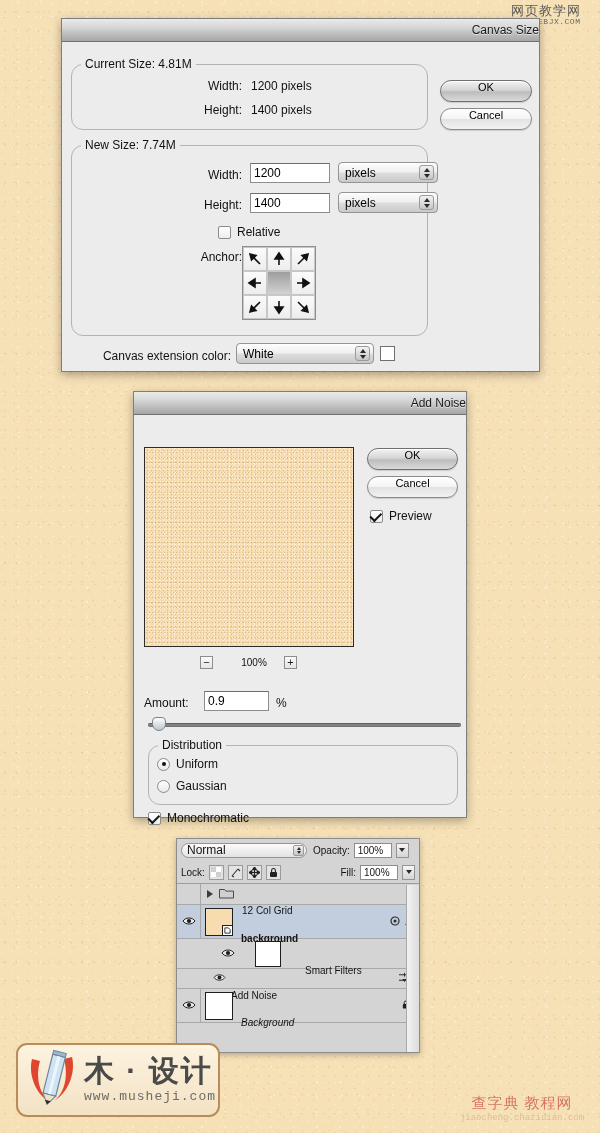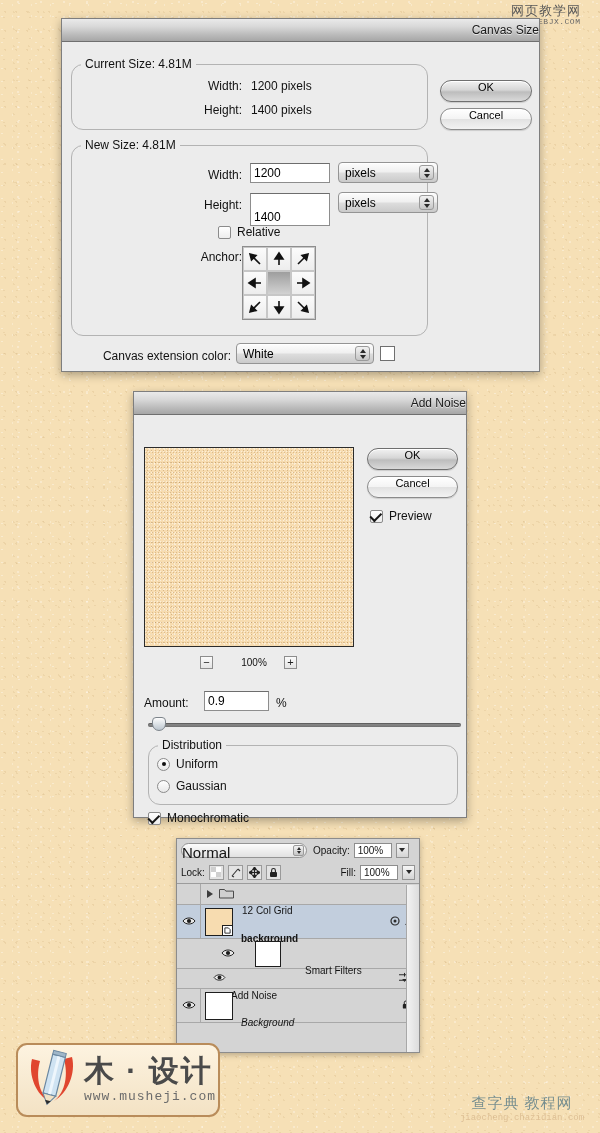--- a/index.html
+++ b/index.html
@@ -149,21 +149,21 @@
     position:absolute; background:#d4d4d4;
     border:1px solid #8c8c8c;
     box-shadow:0 2px 6px rgba(0,0,0,.25);
     font-size:10px; color:#141414;
   }
   .pal-row{ display:flex; align-items:center; height:20px; padding:0 4px; gap:4px; }
   .pal-sep{ height:1px; background:#9c9c9c; }
   .mini-popup{
     background:linear-gradient(to bottom,#fcfcfc,#e2e2e2);
     border:1px solid #949494;border-radius:8px;
-    height:15px; display:flex;align-items:flex-start;position:relative;font-size:15px;
+    height:15px; display:flex;align-items:flex-end;padding-left:5px;position:relative;font-size:12px;
   }
   .mini-popup .arrows{ position:absolute;right:2px;top:1px;bottom:1px;width:11px;
     background:linear-gradient(to bottom,#f2f2f2,#c6c6c6);border:1px solid #9a9a9a;border-radius:2px;
     display:flex;flex-direction:column;align-items:center;justify-content:center;gap:1px;}
   .mini-popup .arrows .tri-up{border-left-width:2.5px;border-right-width:2.5px;border-bottom-width:3px;}
   .mini-popup .arrows .tri-dn{border-left-width:2.5px;border-right-width:2.5px;border-top-width:3px;}
   .mini-field{ background:#fff;border:1px solid #8d8d8d;height:15px;display:flex;align-items:center;
                padding:0 3px;font-size:10px; }
   .mini-btn{ width:13px;height:15px;background:linear-gradient(to bottom,#f6f6f6,#d4d4d4);
              border:1px solid #949494;display:flex;align-items:center;justify-content:center;}
@@ -196,36 +196,36 @@
 
     <div class="groupbox" style="left:9px;top:22px;width:357px;height:66px;">
       <span class="legend">Current Size: 4.81M</span>
       <div class="lbl r" style="left:100px;top:14px;width:70px;">Width:</div>
       <div class="lbl" style="left:179px;top:14px;">1200 pixels</div>
       <div class="lbl r" style="left:100px;top:38px;width:70px;">Height:</div>
       <div class="lbl" style="left:179px;top:38px;">1400 pixels</div>
     </div>
 
     <div class="groupbox" style="left:9px;top:103px;width:357px;height:191px;">
-      <span class="legend">New Size: 4.81M</span>
+      <span class="legend">New Size: 7.74M</span>
 
       <div class="lbl r" style="left:100px;top:22px;width:70px;">Width:</div>
       <div class="textfield" style="position:absolute;left:178px;top:17px;width:80px;height:20px;">
         <span>1200</span>
       </div>
       <div class="popup" style="position:absolute;left:266px;top:16px;width:100px;height:21px;">
         <span>pixels</span>
         <span class="arrows">
           <i class="tri-up"></i>
             <i class="tri-dn"></i>
         </span>
       </div>
 
       <div class="lbl r" style="left:100px;top:52px;width:70px;">Height:</div>
-      <div class="textfield" style="position:absolute;left:178px;top:47px;width:80px;height:33px;align-items:flex-end;">
+      <div class="textfield" style="position:absolute;left:178px;top:47px;width:80px;height:20px;">
         <span>1400</span>
       </div>
       <div class="popup" style="position:absolute;left:266px;top:46px;width:100px;height:21px;">
         <span>pixels</span>
         <span class="arrows">
           <i class="tri-up"></i>
             <i class="tri-dn"></i>
         </span>
       </div>
 
@@ -571,15 +571,15 @@
       </g>
     </svg>
   </span>
   <span style="display:flex;flex-direction:column;margin-left:4px;">
     <span style="font-size:30px;font-weight:bold;color:#4a4a4a;letter-spacing:2px;line-height:1;">木 · 设计</span>
     <span style="font-size:13px;color:#6b6b6b;font-family:'Liberation Mono',monospace;letter-spacing:1px;margin-top:3px;">www.musheji.com</span>
   </span>
 </div>
 
 <div class="watermark" style="left:452px;top:1094px;width:140px;text-align:center;opacity:.55;">
-  <div style="font-size:15px;color:#0c4a6e;letter-spacing:1px;">查字典 教程网</div>
+  <div style="font-size:15px;color:#b91c1c;letter-spacing:1px;">查字典 教程网</div>
   <div style="font-size:9px;color:#c9a478;font-family:'Liberation Mono',monospace;">jiaocheng.chazidian.com</div>
 </div>
 
 </body></html>

